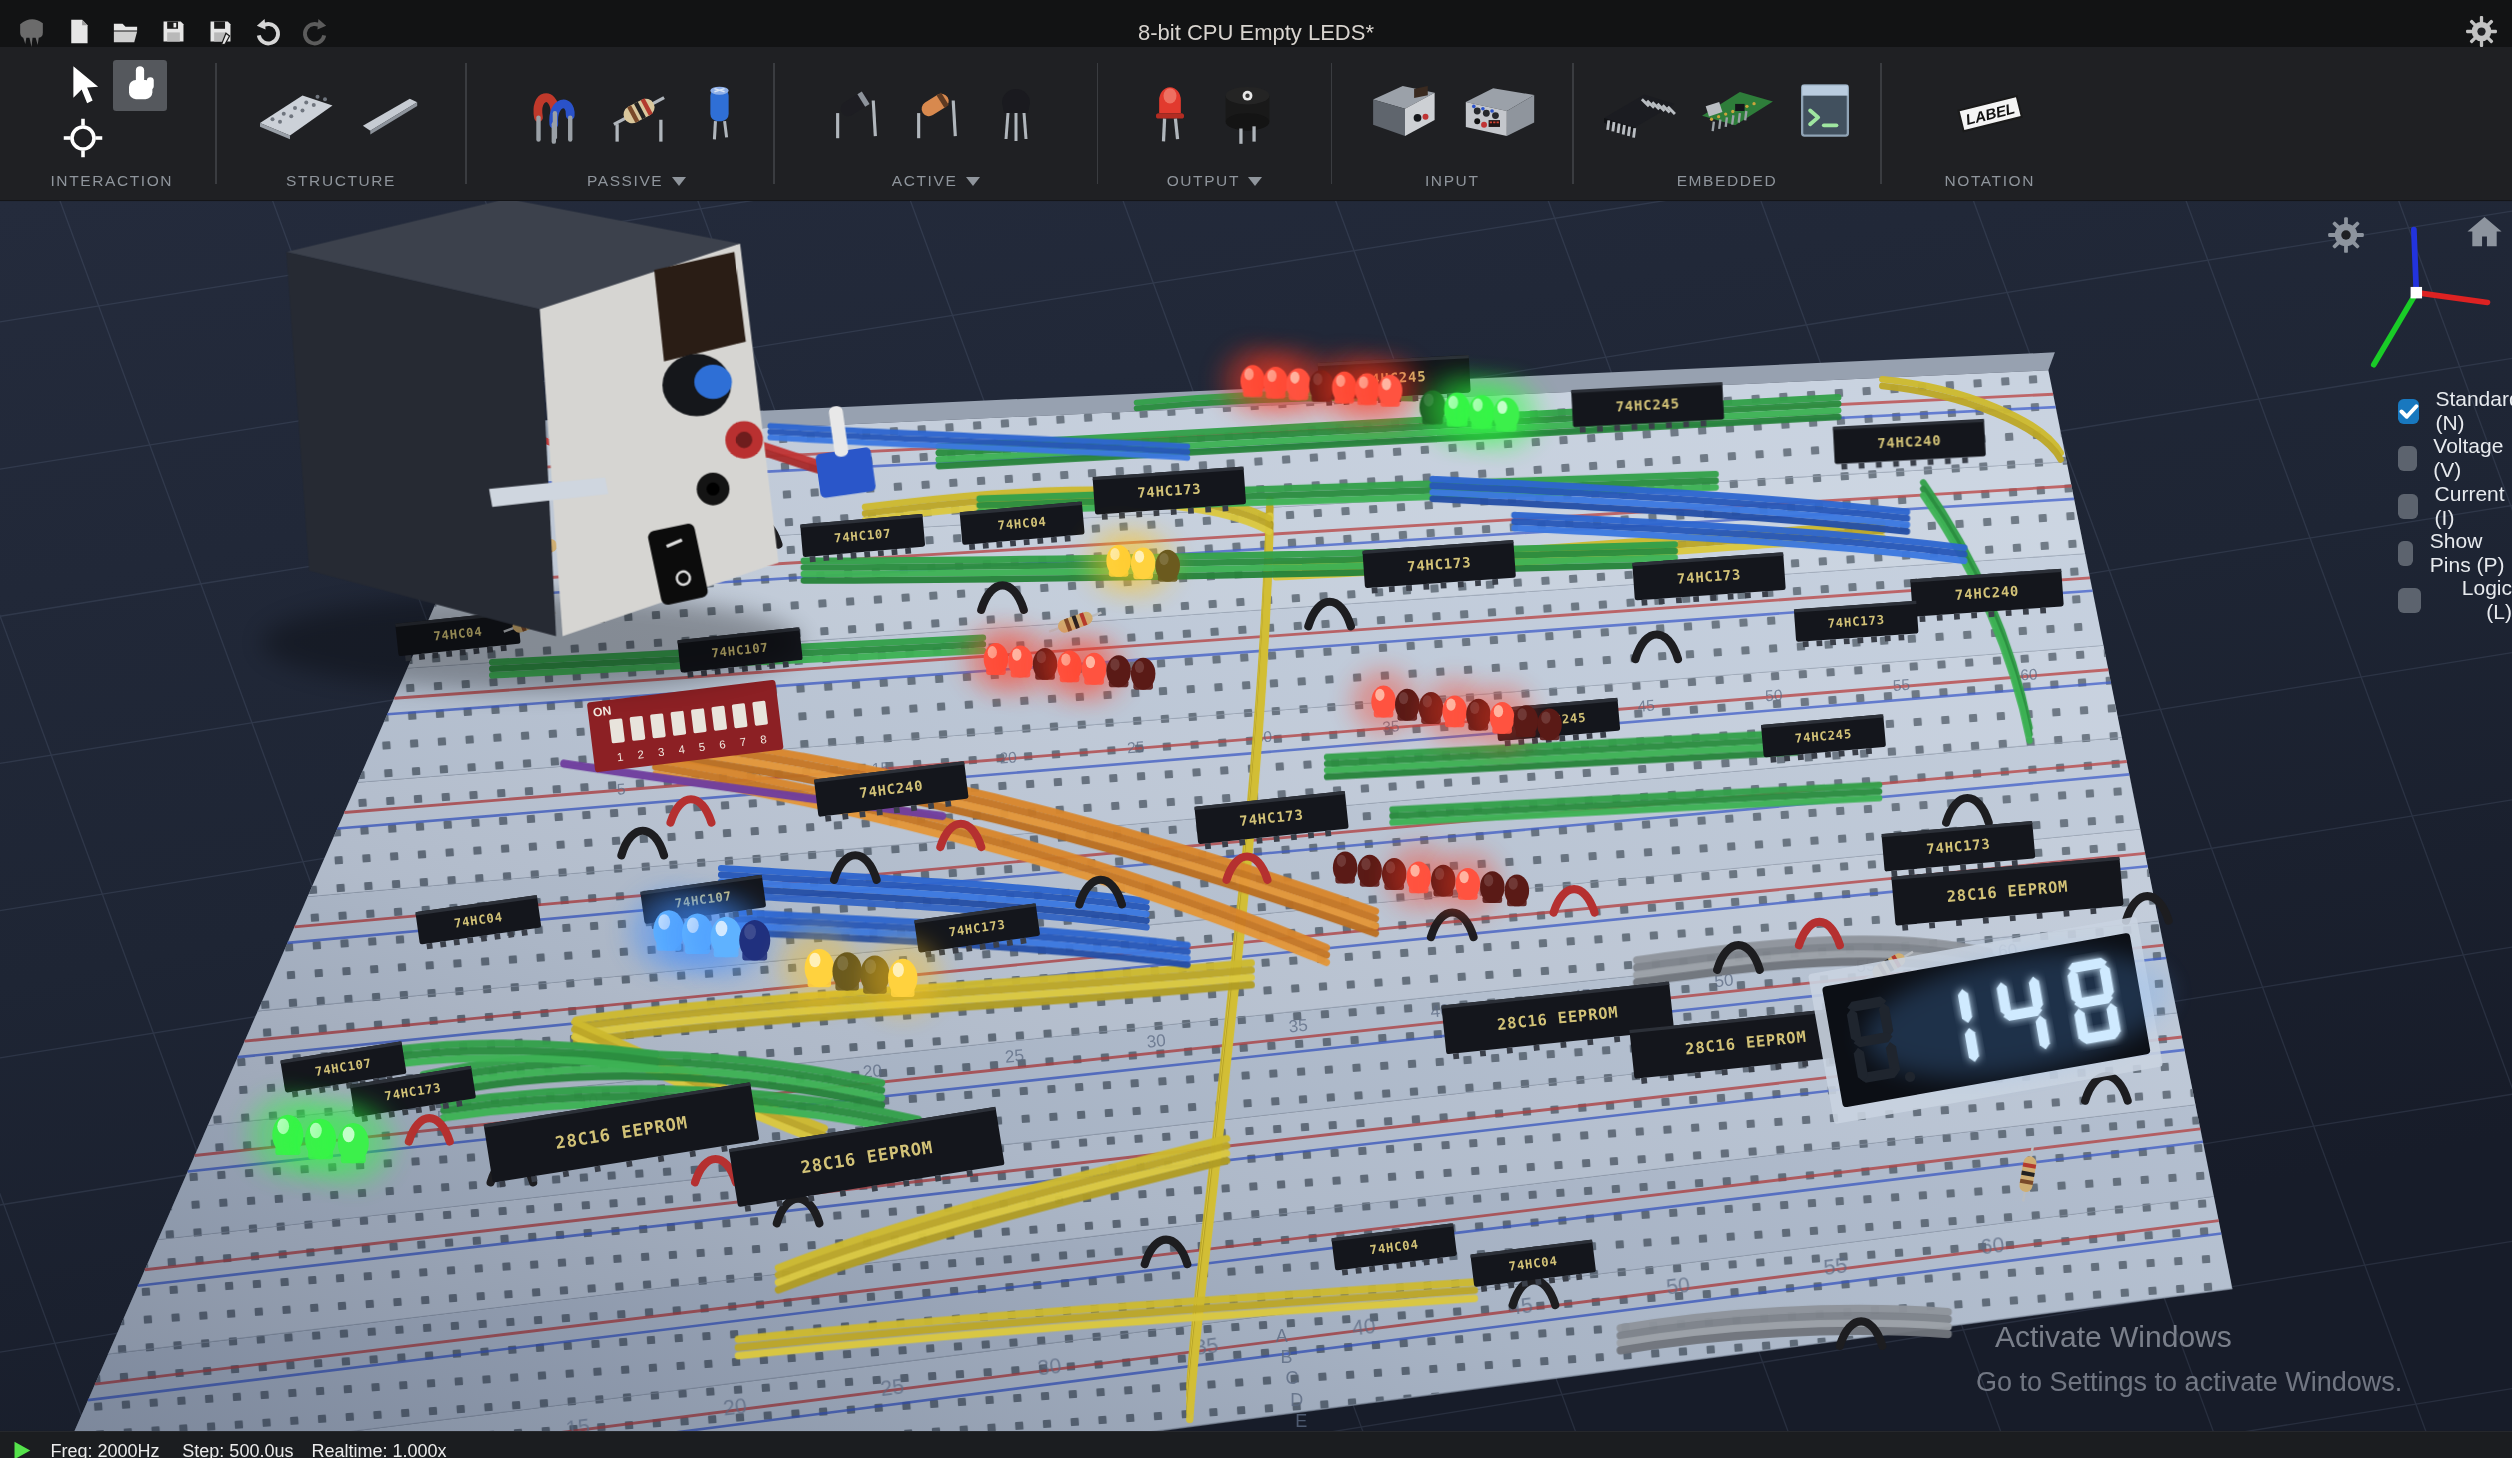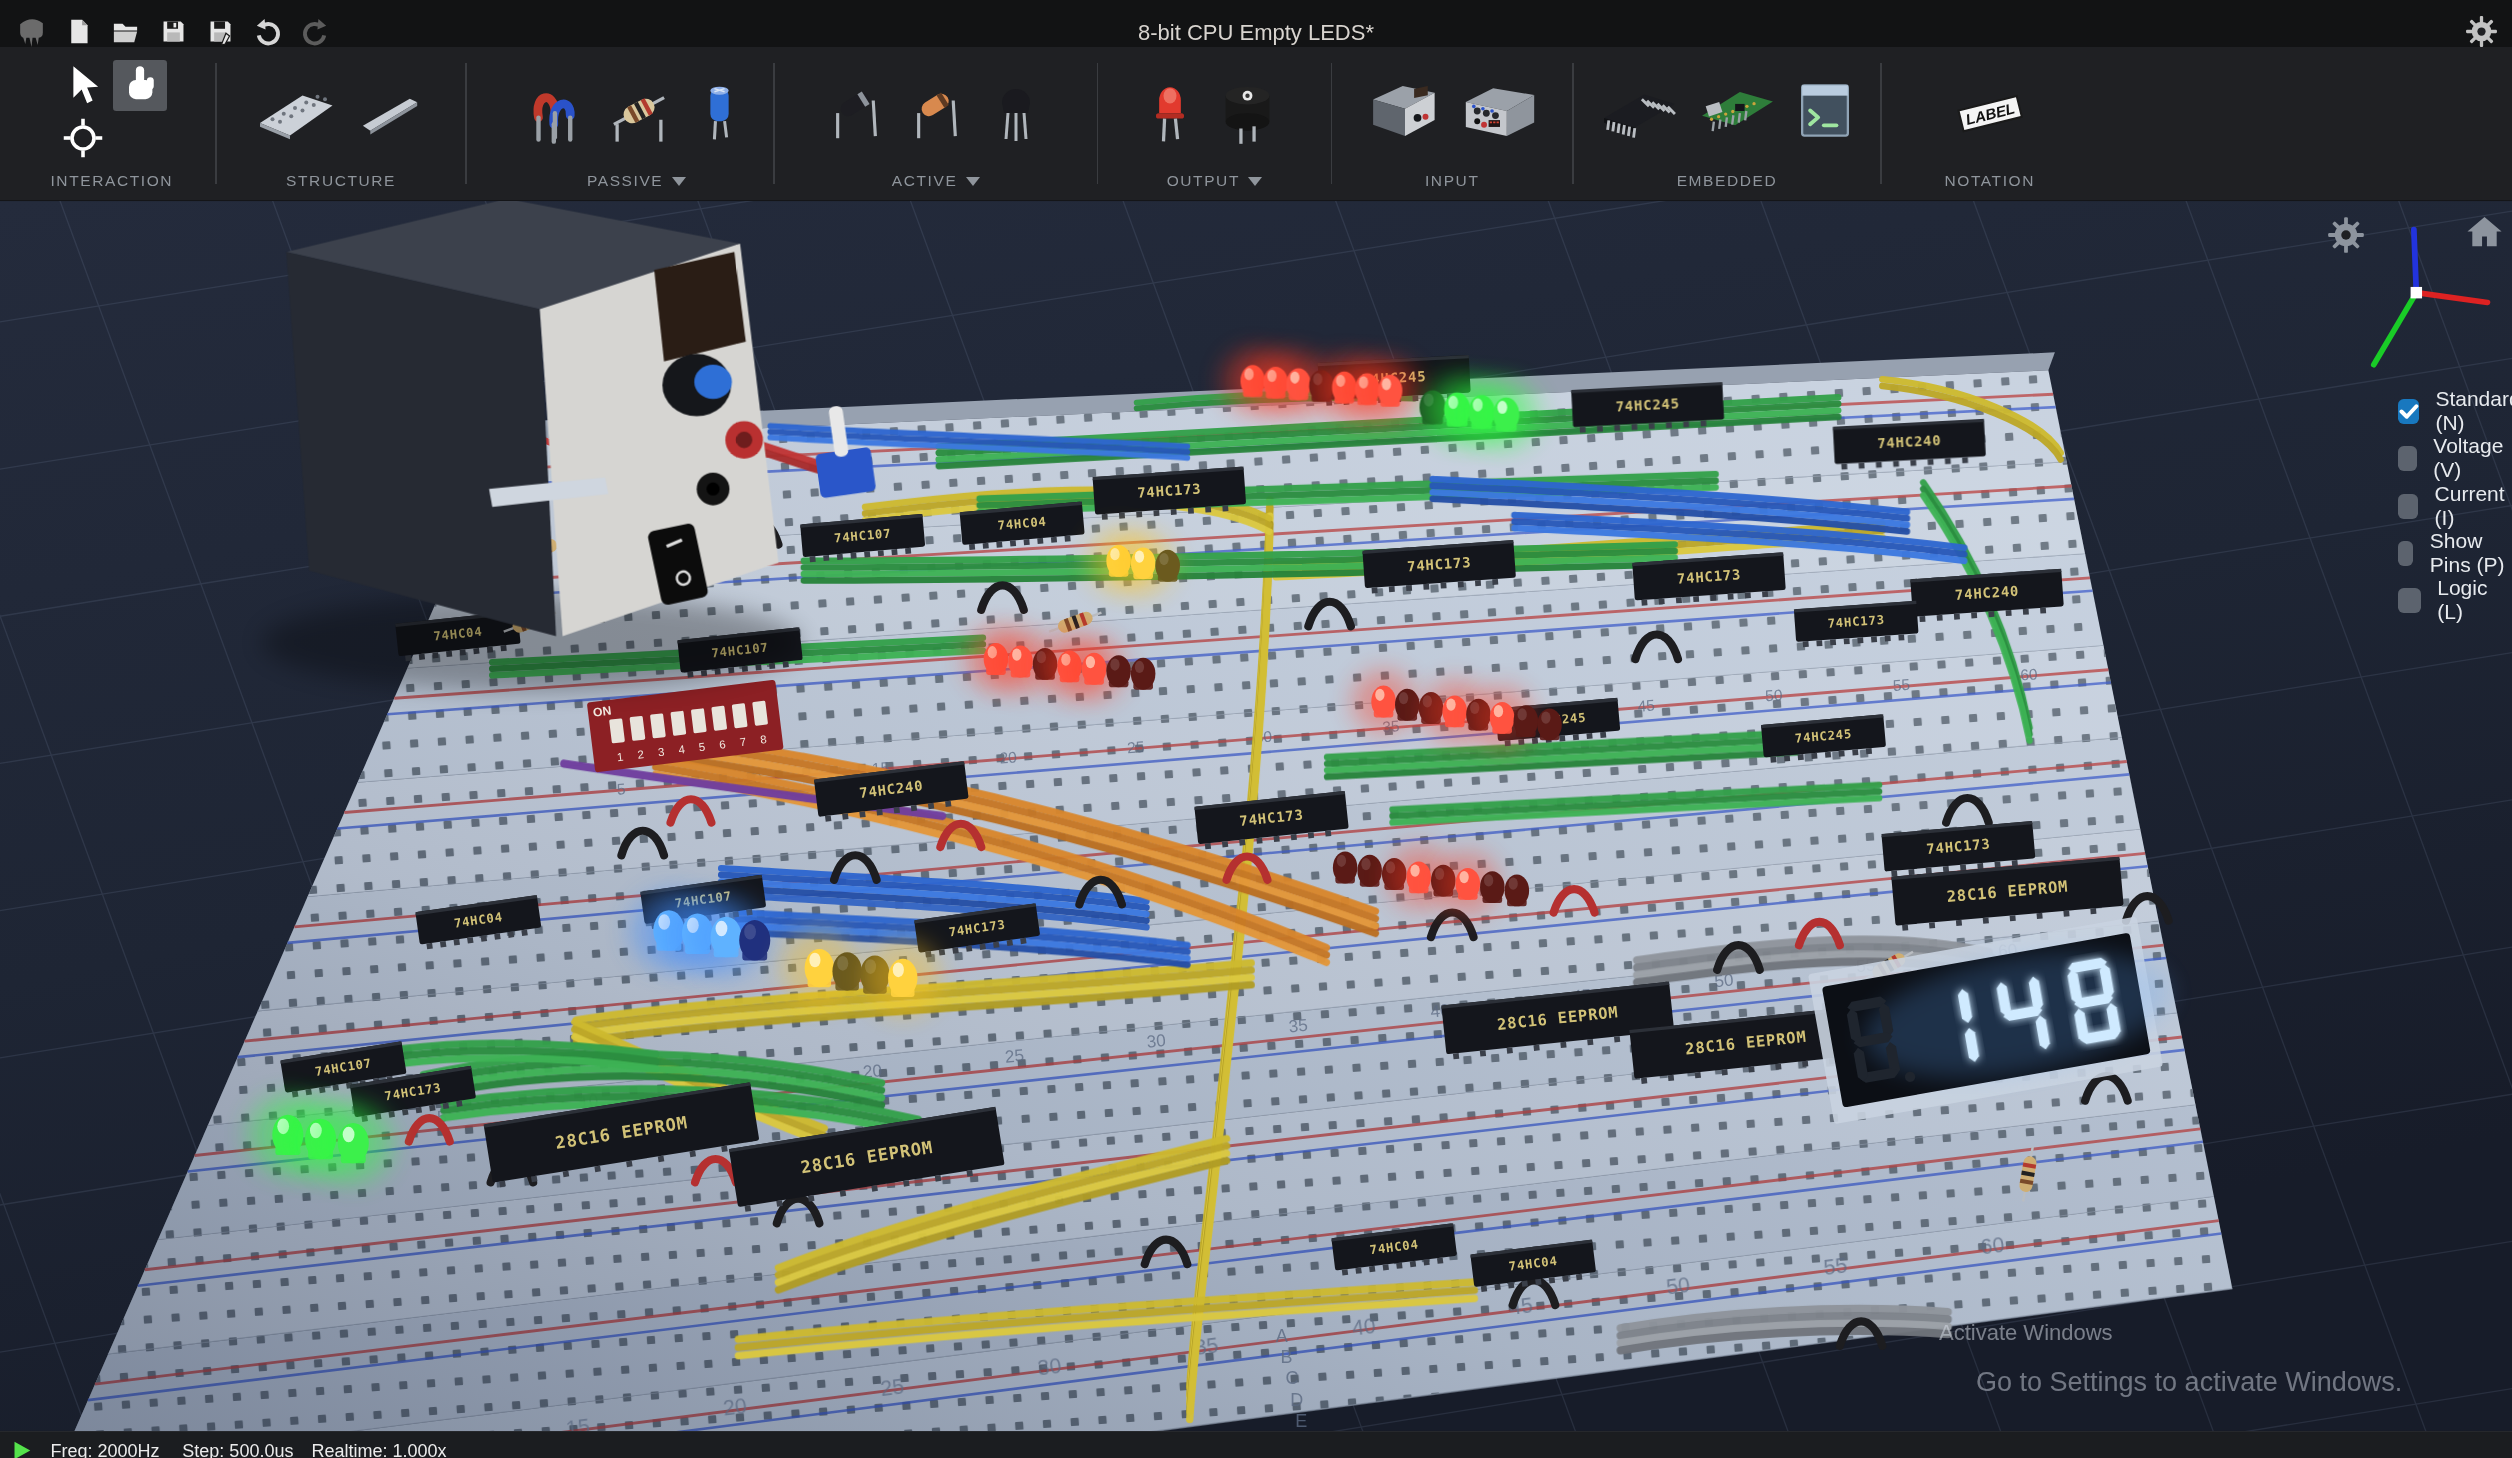--- a/index.html
+++ b/index.html
@@ -26,21 +26,21 @@
   .tool{border-radius:3.3px;display:flex;align-items:center;justify-content:center;padding:2.5px;}
   .tool.selected{background:#55585d;}
   
   .viewport{position:absolute;top:201px;left:0;width:2512px;height:1230px;overflow:hidden;z-index:10;}
   #scene{position:absolute;left:0;top:0;}
   .vp-btn{position:absolute;z-index:25;}
   .mode-row{position:absolute;display:flex;align-items:center;gap:16.4px;z-index:25;}
   .cbox{width:25px;height:25px;border-radius:5.7px;background:#5c636e;display:flex;align-items:center;justify-content:center;}
   .cbox.checked{background:#1878bf;}
   .mode-label{color:#e7eaee;font-size:21px;}
-  .watermark1{position:absolute;left:1939px;top:1320px;font-size:22px;color:rgba(212,218,228,.52);z-index:25;}
+  .watermark1{position:absolute;left:1995px;top:1320px;font-size:30px;color:rgba(212,218,228,.52);z-index:25;}
   .watermark2{position:absolute;left:1976px;top:1367px;font-size:27px;color:rgba(212,218,228,.48);z-index:25;}
   
   .statusbar{position:absolute;left:0;top:1431px;right:0;height:40px;background:#1b1d20;z-index:40;
              display:flex;align-items:center;padding:0 11.4px;gap:18px;box-sizing:border-box;border-top:0.8px solid #26282c;}
   .status-text{color:#ebebeb;font-size:18px;}
   .status-text.step{margin-left:4.9px;}
 </style>
 </head>
 <body>
 
@@ -1536,21 +1536,21 @@
         <span class="mode-label">Voltage (V)</span>
       </div>
       <div class="mode-row" style="left: 2398px; top: 281px;">
         <div class="cbox"></div>
         <span class="mode-label">Current (I)</span>
       </div>
       <div class="mode-row" style="left: 2398px; top: 328px;">
         <div class="cbox"></div>
         <span class="mode-label">Show Pins (P)</span>
       </div>
-      <div class="mode-row" style="left: 2398px; top: 375px;">
+      <div class="mode-row" style="left: 2398px; top: 375px; text-align: right;">
         <div class="cbox"></div>
         <span class="mode-label">Logic (L)</span>
       </div>
     </div>
   <div class="watermark1" style="top:1119px">Activate Windows</div>
   <div class="watermark2" style="top:1166px">Go to Settings to activate Windows.</div>
 </div>
 
 <div class="statusbar">
   <span id="playIcon"><svg width="21" height="21" viewBox="0 0 24 24">

